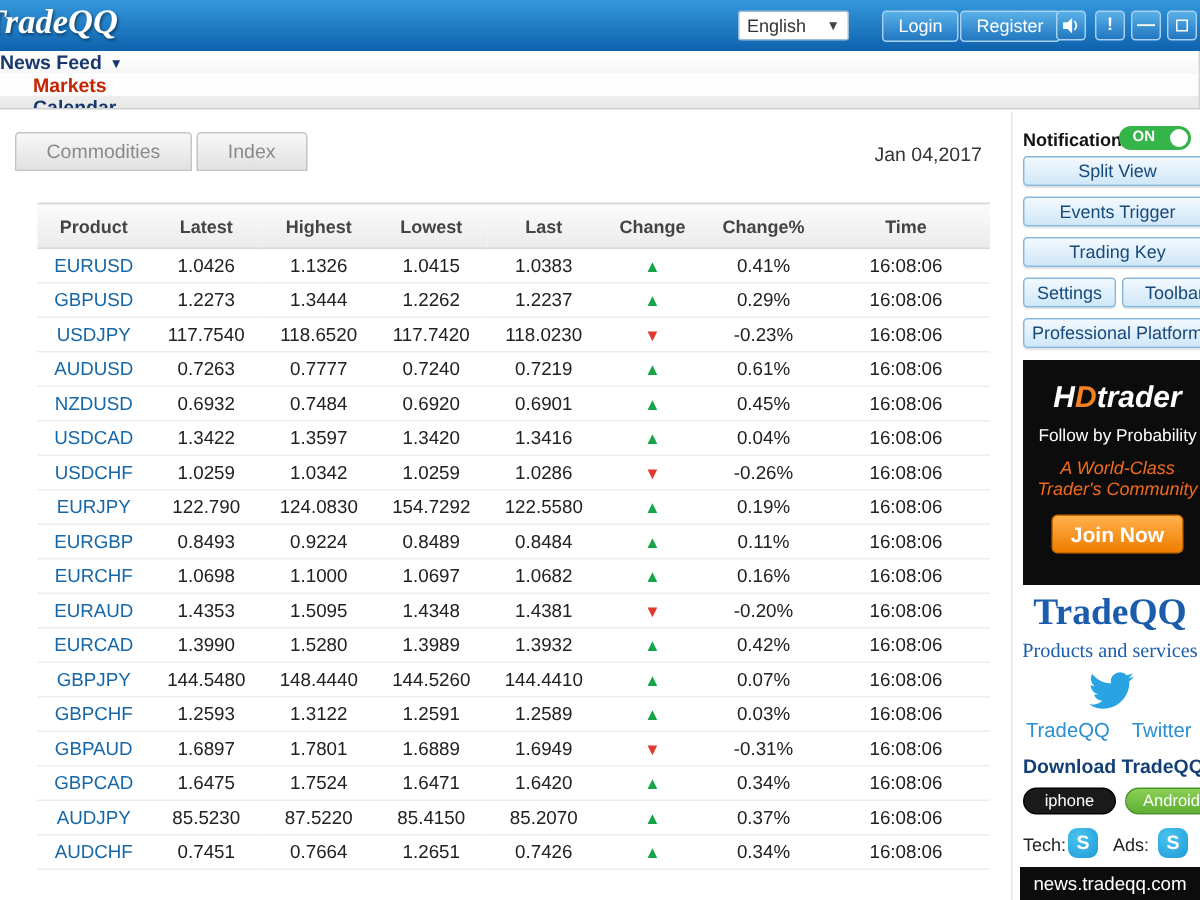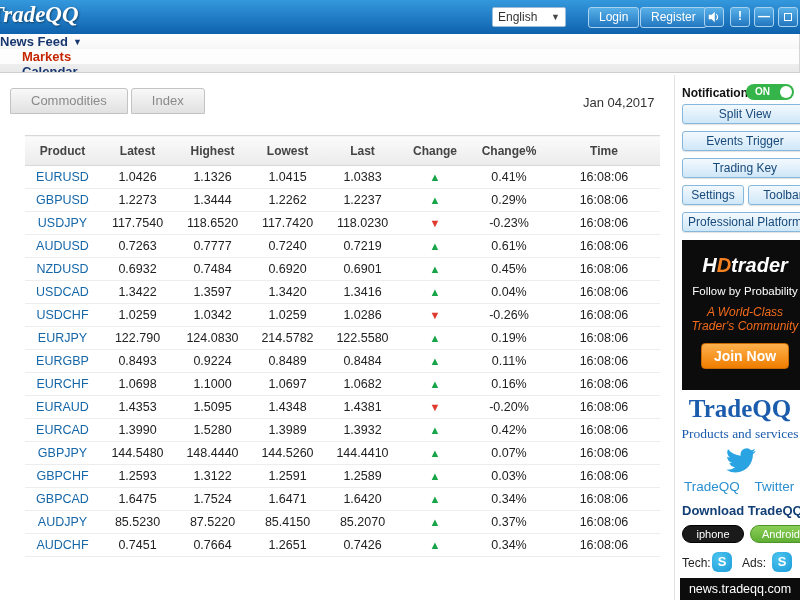--- a/index.html
+++ b/index.html
@@ -268,21 +268,21 @@
         <td>1.0259</td>
         <td>1.0286</td>
         <td><span class="arr down">▼</span></td>
         <td>-0.26%</td>
         <td>16:08:06</td>
       </tr>
       <tr>
         <td><span class="prod-link">EURJPY</span></td>
         <td>122.790</td>
         <td>124.0830</td>
-        <td>214.5782</td>
+        <td>154.7292</td>
         <td>122.5580</td>
         <td><span class="arr up">▲</span></td>
         <td>0.19%</td>
         <td>16:08:06</td>
       </tr>
       <tr>
         <td><span class="prod-link">EURGBP</span></td>
         <td>0.8493</td>
         <td>0.9224</td>
         <td>0.8489</td>
@@ -335,20 +335,30 @@
         <td><span class="prod-link">GBPCHF</span></td>
         <td>1.2593</td>
         <td>1.3122</td>
         <td>1.2591</td>
         <td>1.2589</td>
         <td><span class="arr up">▲</span></td>
         <td>0.03%</td>
         <td>16:08:06</td>
       </tr>
       <tr>
+        <td><span class="prod-link">GBPAUD</span></td>
+        <td>1.6897</td>
+        <td>1.7801</td>
+        <td>1.6889</td>
+        <td>1.6949</td>
+        <td><span class="arr down">▼</span></td>
+        <td>-0.31%</td>
+        <td>16:08:06</td>
+      </tr>
+      <tr>
         <td><span class="prod-link">GBPCAD</span></td>
         <td>1.6475</td>
         <td>1.7524</td>
         <td>1.6471</td>
         <td>1.6420</td>
         <td><span class="arr up">▲</span></td>
         <td>0.34%</td>
         <td>16:08:06</td>
       </tr>
       <tr>

